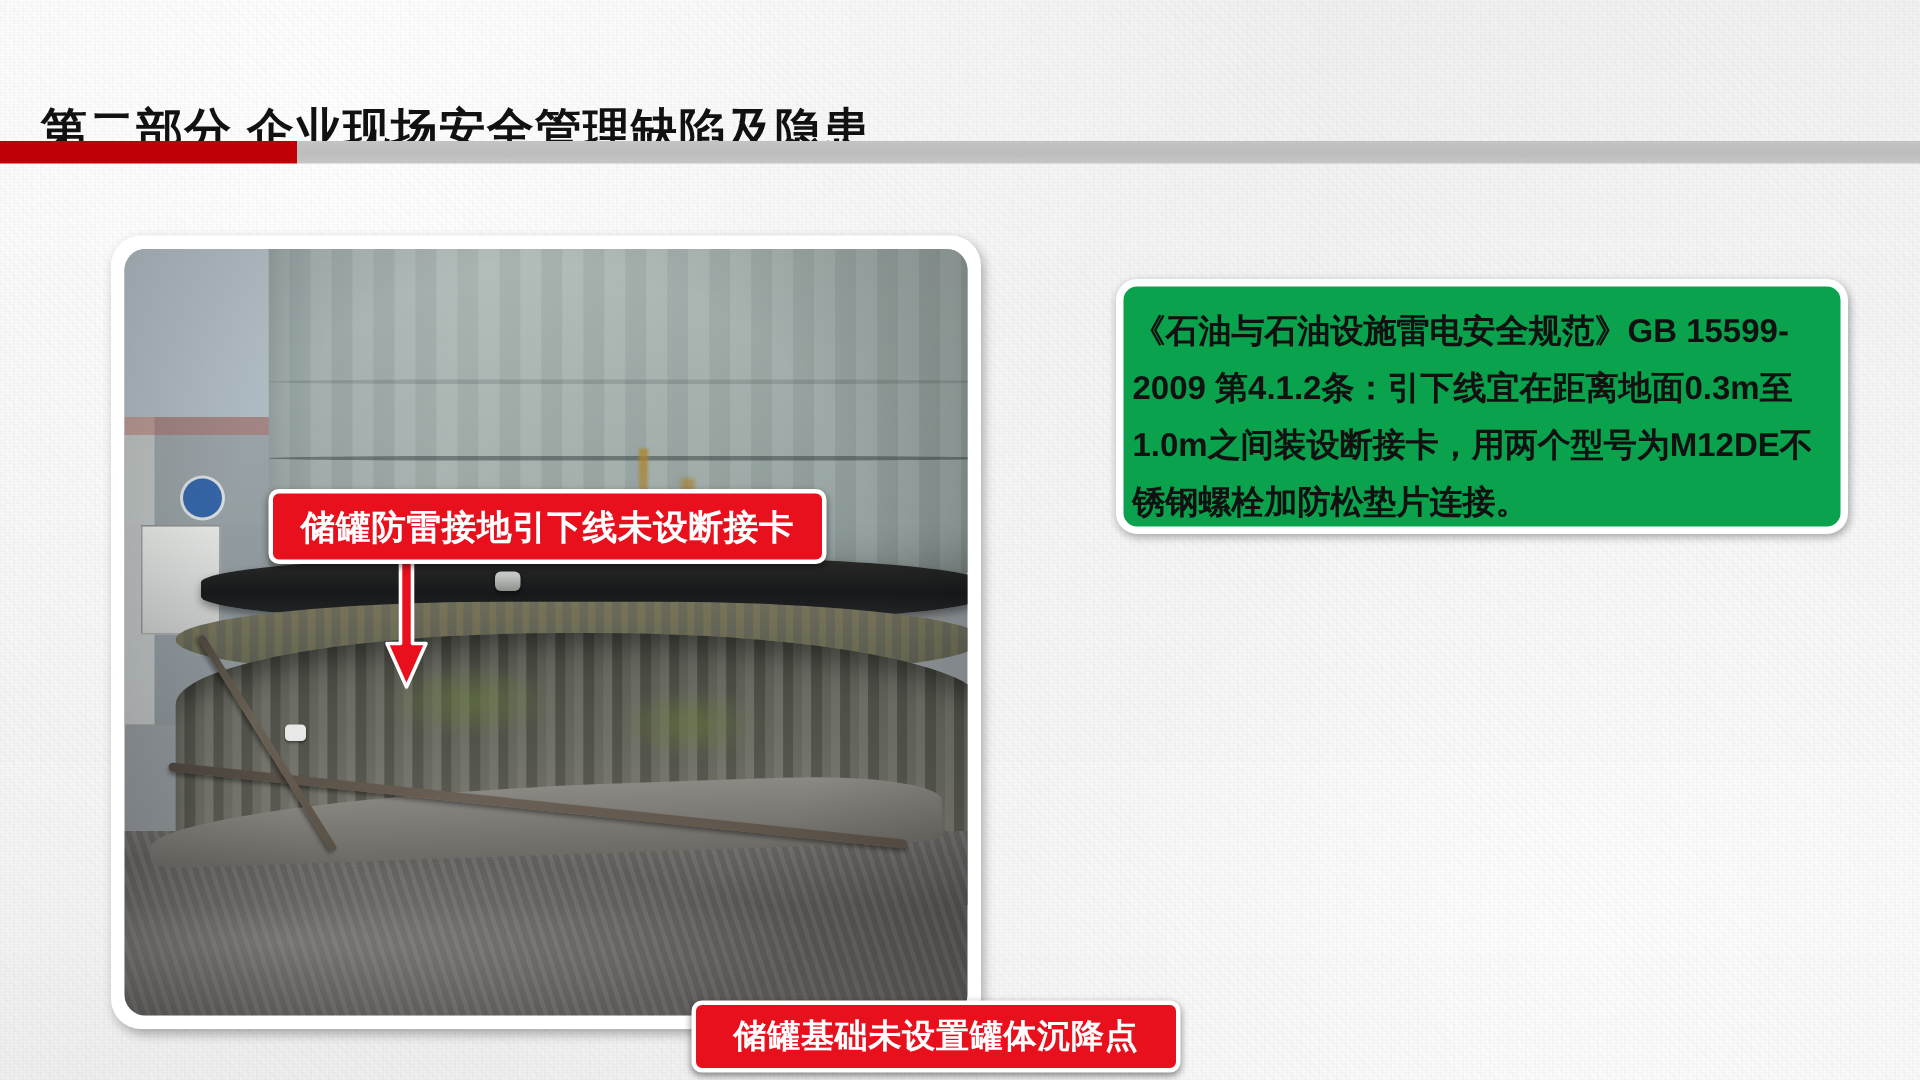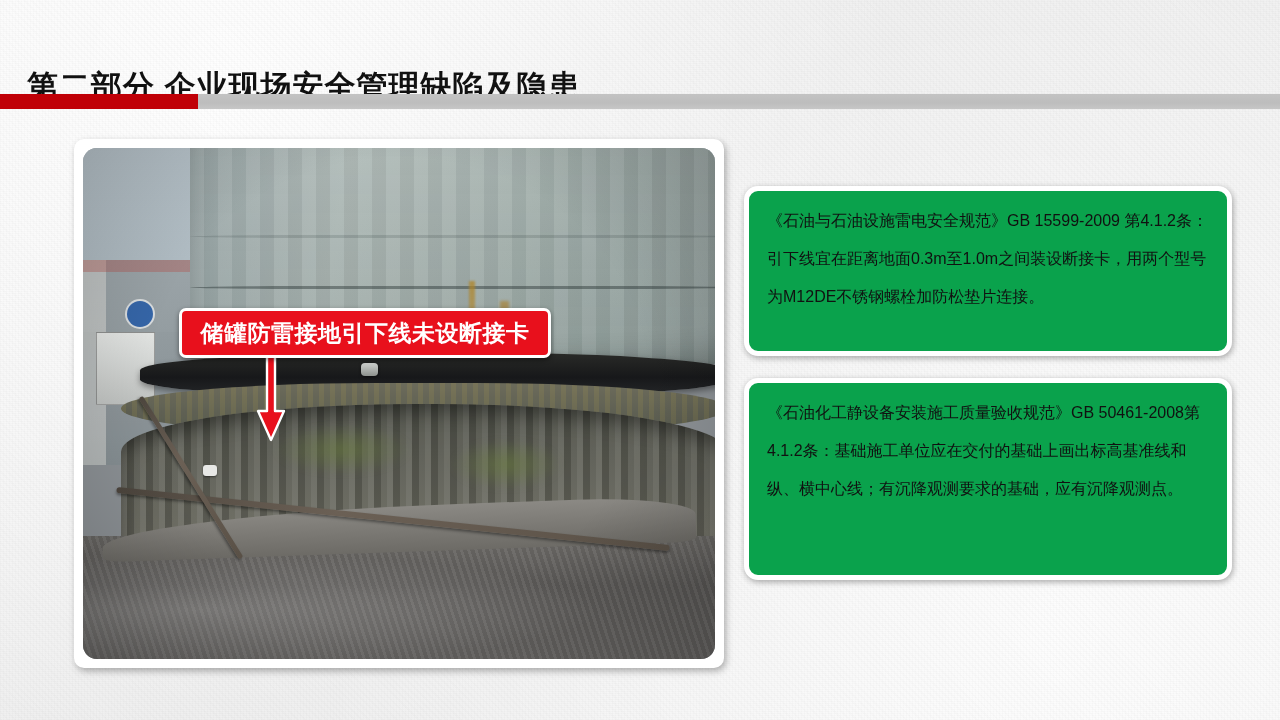--- a/index.html
+++ b/index.html
@@ -66,25 +66,25 @@
     left: 198px; top: 0;
     width: 1082px;
     height: 15px;
     background: linear-gradient(180deg, #c3c3c3 0%, #bdbdbd 60%, #c6c6c6 100%);
   }
 
   
   .photo-card {
     position: absolute;
     left: 74px;
-    top: 139px;
-    width: 650px;
+    top: 157px;
+    width: 580px;
     height: 529px;
     background: #ffffff;
-    border-radius: 10px;
+    border-radius: 20px;
     box-shadow: 2px 3px 7px rgba(0,0,0,0.30);
     padding: 9px;
     box-sizing: border-box;
   }
   .photo {
     position: relative;
     width: 100%;
     height: 100%;
     border-radius: 14px;
     overflow: hidden;
@@ -257,24 +257,24 @@
 
   
   .green-box {
     position: absolute;
     background: #0aa24c;
     border: 5px solid #ffffff;
     border-radius: 14px;
     box-shadow: 1px 2px 6px rgba(0,0,0,.33);
     box-sizing: border-box;
     color: #111111;
-    font-weight: normal;
-    font-size: 16px;
+    font-weight: bold;
+    font-size: 22px;
     line-height: 38px;
-    padding: 11px 14px 11px 18px;
+    padding: 11px 14px 11px 6px;
   }
   .green-box-1 {
     left: 744px;
     top: 186px;
     width: 488px;
     height: 170px;
   }
   .green-box-2 {
     left: 744px;
     top: 378px;
@@ -322,23 +322,21 @@
       <div class="ph-groundcup"></div>
       <div class="ph-vignette"></div>
     </div>
 
     <svg class="arrow" viewBox="0 0 30 98">
       <polygon points="11,2 19,2 19,66 28,66 15,95 2,66 11,66" fill="#e8101c" stroke="#ffffff" stroke-width="2.4" stroke-linejoin="round"></polygon>
     </svg>
 
     <div class="callout callout-1">储罐防雷接地引下线未设断接卡</div>
 
+    <div class="callout callout-2">储罐基础未设置罐体沉降点</div>
   </div>
 
   <div class="green-box green-box-1">
     <span class="gb-text">《石油与石油设施雷电安全规范》GB 15599-2009 第4.1.2条：引下线宜在距离地面0.3m至1.0m之间装设断接卡，用两个型号为M12DE不锈钢螺栓加防松垫片连接。</span>
   </div>
 
-  <div class="green-box green-box-2">
-    <span class="gb-text">《石油化工静设备安装施工质量验收规范》GB 50461-2008第4.1.2条：基础施工单位应在交付的基础上画出标高基准线和纵、横中心线；有沉降观测要求的基础，应有沉降观测点。</span>
-  </div>
 
 </div>
 
 </body></html>

